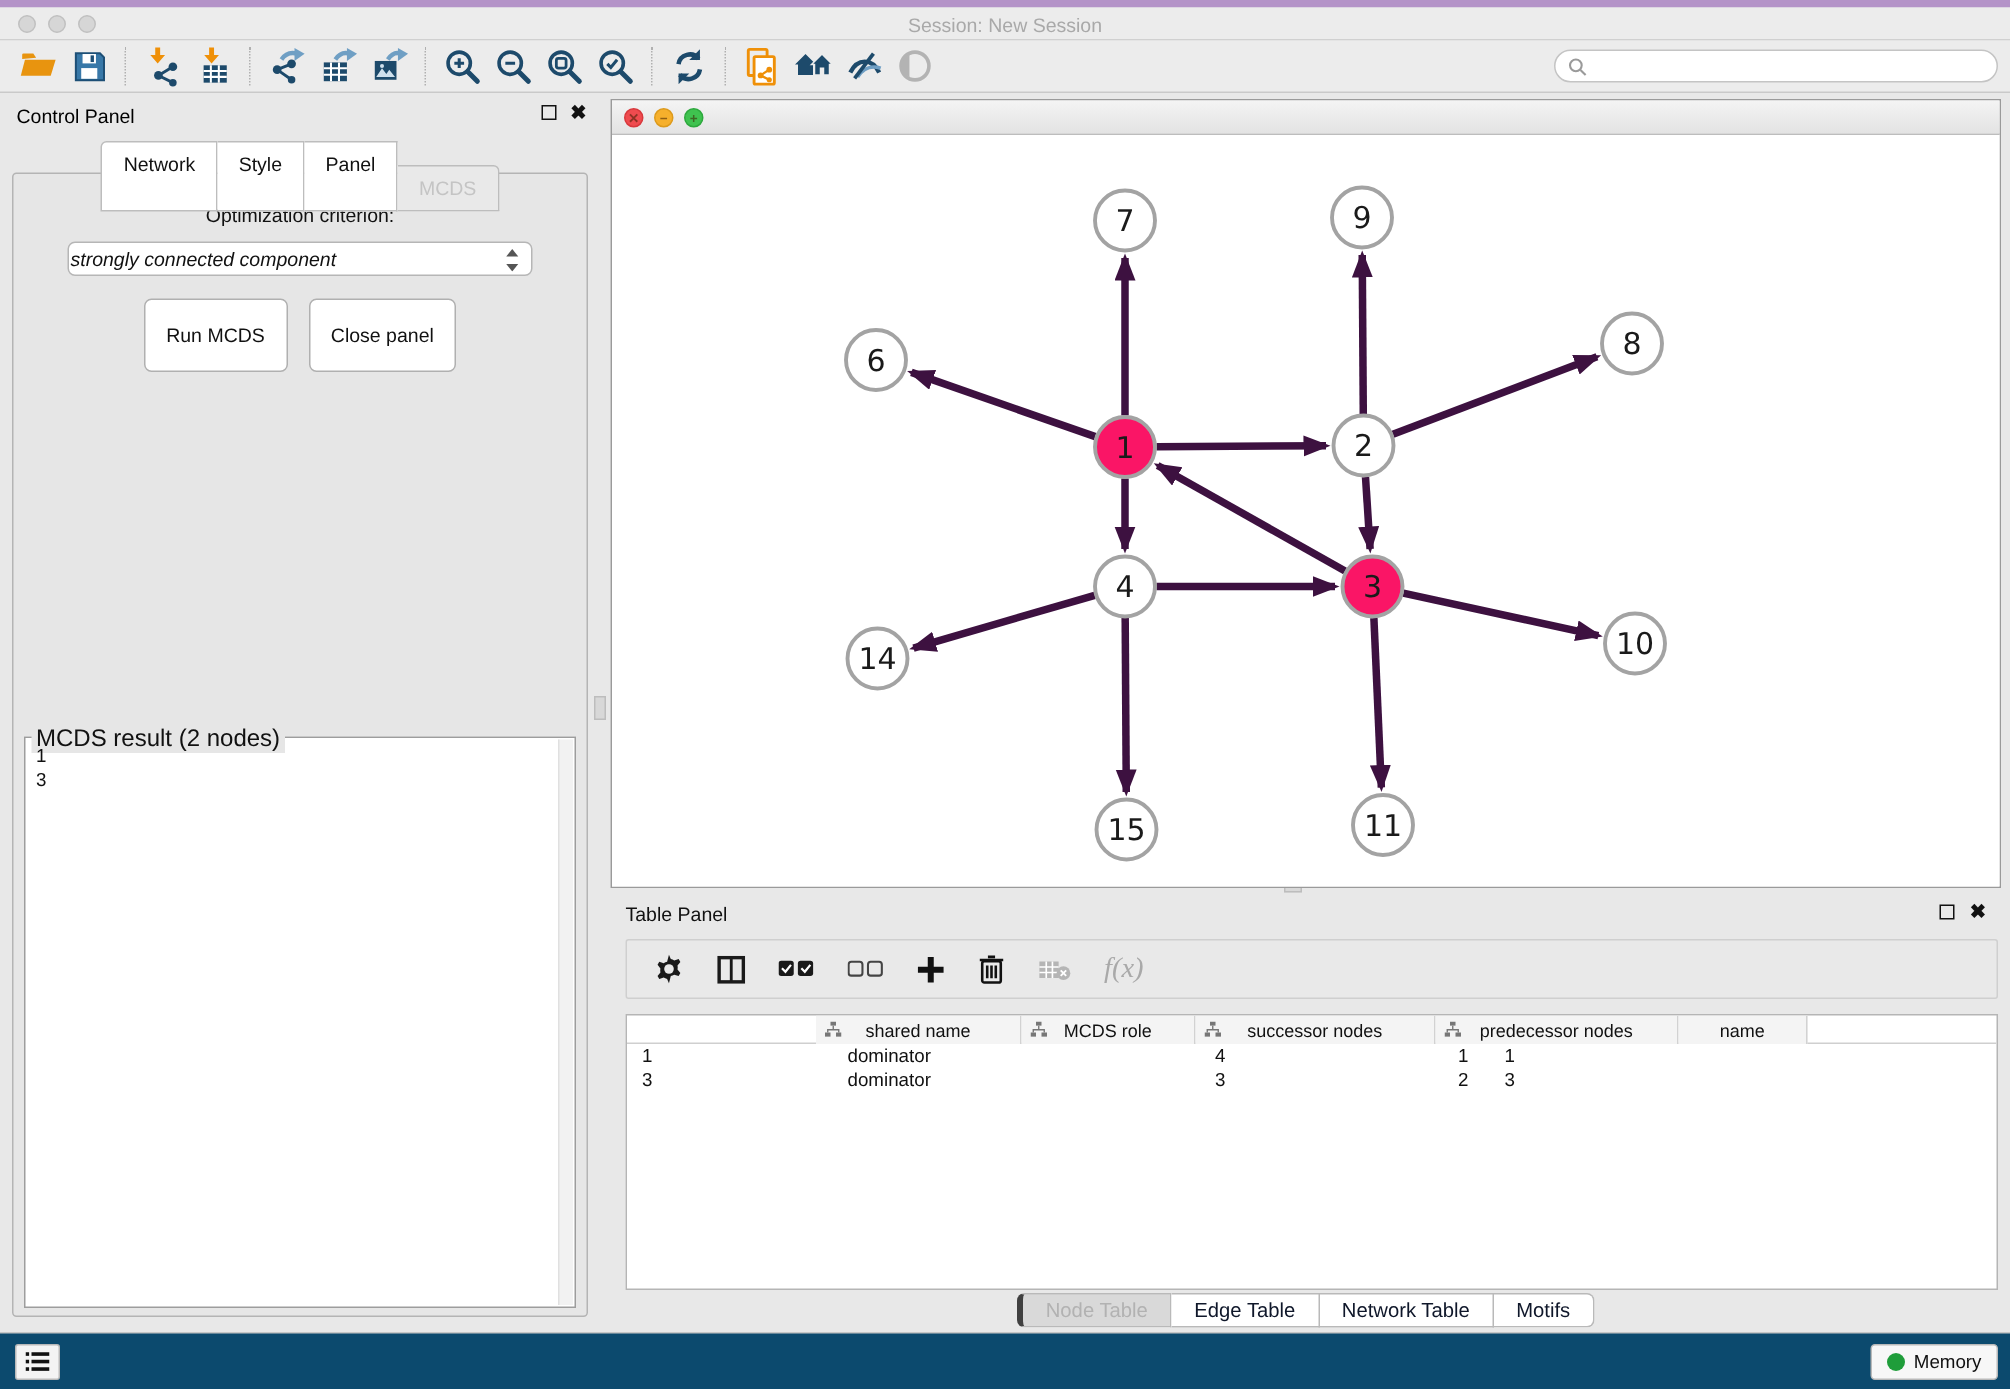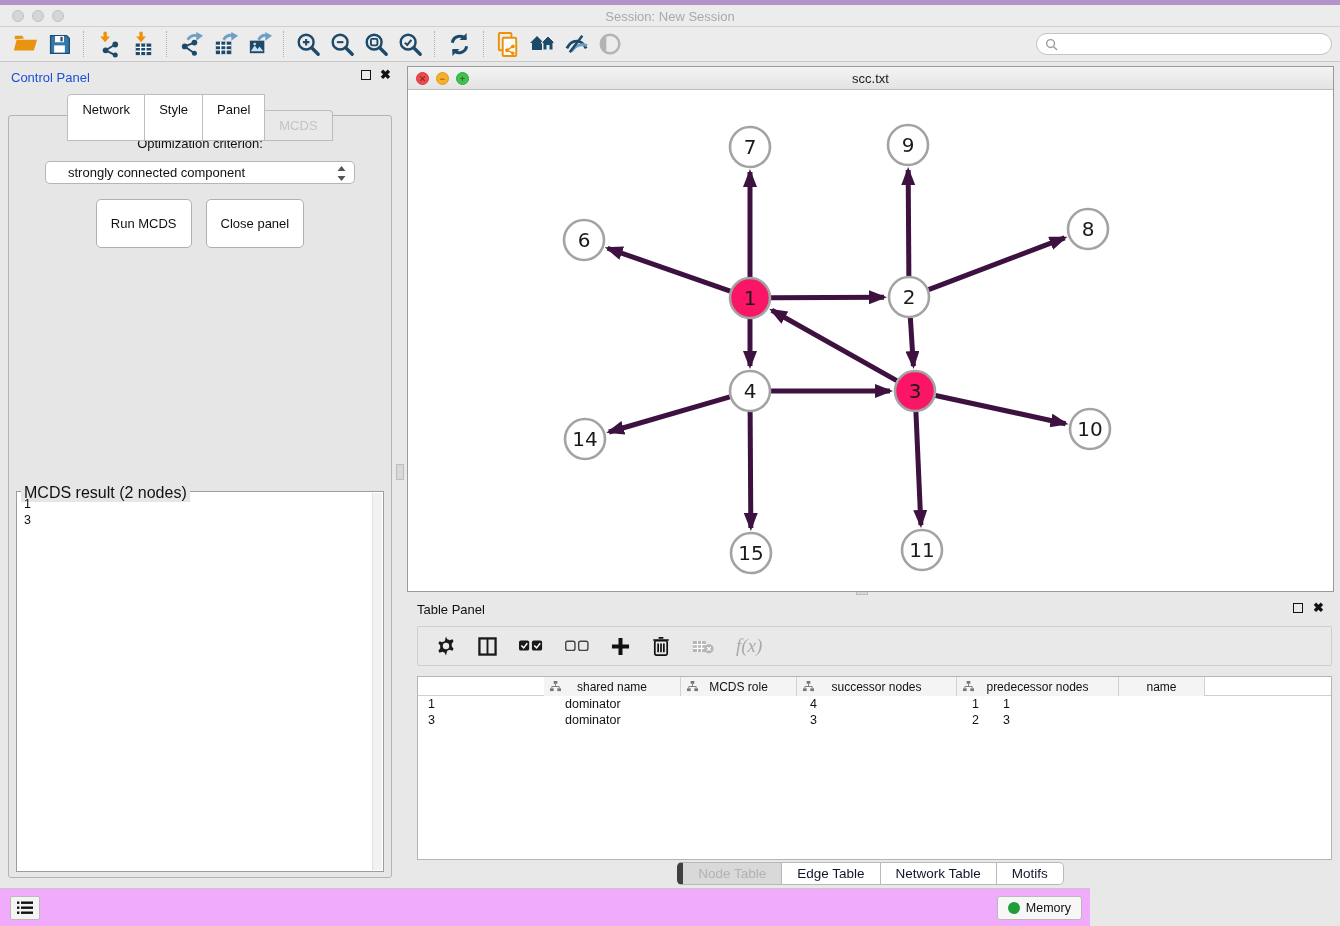--- a/index.html
+++ b/index.html
@@ -17,35 +17,35 @@
   .tbtn { width:34px; height:30px; display:flex; align-items:center; justify-content:center; cursor:default; }
   .tsep { width:1px; height:26px; border-left:1px dotted #b0b0b0; margin:0 7px; }
   .searchbox { margin-left:auto; width:296px; height:22px; background:#fff; border:1px solid #c4c4c4;
     border-radius:11px; display:flex; align-items:center; padding:0 8px; }
   .searchbox input { border:none; outline:none; flex:1; font-size:12px; background:transparent; margin-left:5px; }
   .main { position:absolute; left:0; top:62px; width:1340px; height:826px; background:#e8e8e8; }
 
   
   .cpanel { position:absolute; left:3px; top:4px; width:394px; height:816px; }
   .cpanel-hd { position:relative; height:24px; }
-  .cpanel-title { position:absolute; left:8px; top:4px; font-size:13px; color:#1d4ed8; }
+  .cpanel-title { position:absolute; left:8px; top:4px; font-size:13px; color:#000000; }
   .wctl { position:absolute; right:6px; top:4px; display:flex; gap:9px; align-items:center; }
   .float-ico { width:10px; height:10px; border:1.6px solid #111; }
   .close-ico { font-size:13px; font-weight:bold; color:#111; line-height:10px; }
   .cp-tabs { position:absolute; left:0; right:0; top:28px; display:flex; justify-content:center; z-index:2; }
   .cp-tab { padding:7px 14px; font-size:13px; background:#fff; border:1px solid #bdbdbd;
     border-left:none; color:#111; }
   .cp-tab:first-child { border-left:1px solid #bdbdbd; border-radius:4px 0 0 0; }
   .cp-tab.active { background:#e9e9e9; color:#c4c4c4; border-radius:0 4px 0 0;margin-top:16px; }
   .cp-box { position:absolute; left:5px; right:5px; top:49px; bottom:4px;
     background:#e6e6e6; border:1px solid #b4b4b4; border-radius:3px; }
   .opt-label { margin-top:20px; text-align:center; font-size:13px; color:#111; }
   .dropdown { position:relative; margin:10px 36px 0 36px; height:23px; background:#fff;
     border:1px solid #b6b6b6; border-radius:5px; font-size:13px; color:#111;
-    display:flex; align-items:center; padding-left:22px; }
+    display:flex; align-items:center; padding-left:1px;font-style:italic; }
   .dd-arrows { position:absolute; right:8px; top:4px; }
   .btn-row { display:flex; justify-content:center; gap:14px; margin-top:15px; }
   .mac-btn { background:#fff; border:1px solid #b0b0b0; border-radius:5px;
     font-size:13px; color:#111; padding:16px 14px; font-family:"Liberation Sans",sans-serif; }
   .fieldset { position:absolute; left:7px; right:7px; top:375px; bottom:5px;
     border:1px solid #9d9d9d; background:#fff; }
   .fieldset-legend { position:absolute; left:4px; top:-8px; background:#e6e6e6;
     padding:0 3px; font-size:16px; color:#111; }
   .result-text { position:absolute; left:2px; top:4px; right:12px; bottom:2px;
     font-size:12.5px; color:#111; white-space:pre; line-height:16px; padding-left:5px; }
@@ -84,27 +84,27 @@
     background:#fff; border:1px solid #b5b5b5; overflow:hidden; }
   .thead { display:flex; height:19px; border-bottom:1px solid #cfcfcf;justify-content:center; }
   .th { position:relative; background:#f4f4f4; border-right:1px solid #d2d2d2; height:19px;
     font-size:12px; color:#111; display:flex; align-items:center; justify-content:center; }
   .th .hier { position:absolute; left:6px; top:4px; }
   .trow { display:flex; height:16px; font-size:12.5px; color:#111; }
   .td { overflow:hidden; white-space:nowrap; }
   .ttabs { position:absolute; left:0; right:0; top:266px; display:flex; justify-content:center; }
   .ttab { padding:3px 15px; font-size:13.5px; background:#fff; border:1px solid #b9b9b9;
     border-left:none; color:#0f172a; }
-  .ttab:first-child { border-left:6px solid #404040; border-radius:5px 0 0 5px; }
+  .ttab:first-child { border-left:4px solid #404040; border-radius:5px 0 0 5px; }
   .ttab:last-child { border-radius:0 5px 5px 0; }
   .ttab.active { background:#d9d9d9; color:#b2b2b2; }
 
   
-  .statusbar { position:absolute; left:0; bottom:0; width:1090px; height:38px;
-    background:#f0abfc; border-top:1px solid #c6c6c6; }
+  .statusbar { position:absolute; left:0; bottom:0; width:1340px; height:38px;
+    background:#0c4a6e; border-top:1px solid #c6c6c6; }
   .list-btn { position:absolute; left:10px; top:7px; width:30px; height:24px;
     background:#f4f4f4; border:1px solid #b9b9b9; border-radius:2px;
     display:flex; align-items:center; justify-content:center; }
   .memory-btn { position:absolute; right:8px; top:7px; height:24px;
     background:#f7f7f7; border:1px solid #b9b9b9; border-radius:3px;
     display:flex; align-items:center; gap:6px; padding:0 10px; font-size:12.5px; color:#111; }
   .mem-dot { width:12px; height:12px; border-radius:50%; }
   svg { display:block; }
 </style>
 </head>
@@ -302,21 +302,20 @@
   <div class="vsplit-handle"></div>
   <div class="hsplit-handle"></div>
 
   <div class="netwin">
     <div class="netwin-titlebar">
       <div class="mac-lights">
         <div class="mlight ml-red">✕</div>
         <div class="mlight ml-yellow">−</div>
         <div class="mlight ml-green">+</div>
       </div>
-      <div class="netwin-title">scc.txt</div>
     </div>
     <div class="netcanvas">
       <svg id="graph-svg" width="925" height="501">
           <defs>
             <marker id="arrow" markerUnits="userSpaceOnUse" markerWidth="20" markerHeight="16" refX="15" refY="7" orient="auto">
               <path d="M0,0 L18,7 L0,14 z" fill="#3d1140"></path>
             </marker>
           </defs>
           <line x1="342" y1="187" x2="342" y2="82" stroke="#3d1140" stroke-width="5" marker-end="url(#arrow)"></line>
           <line x1="322.1752536154717" y1="201.07328138371903" x2="199.60088855300984" y2="158.24609359081066" stroke="#3d1140" stroke-width="5" marker-end="url(#arrow)"></line>

